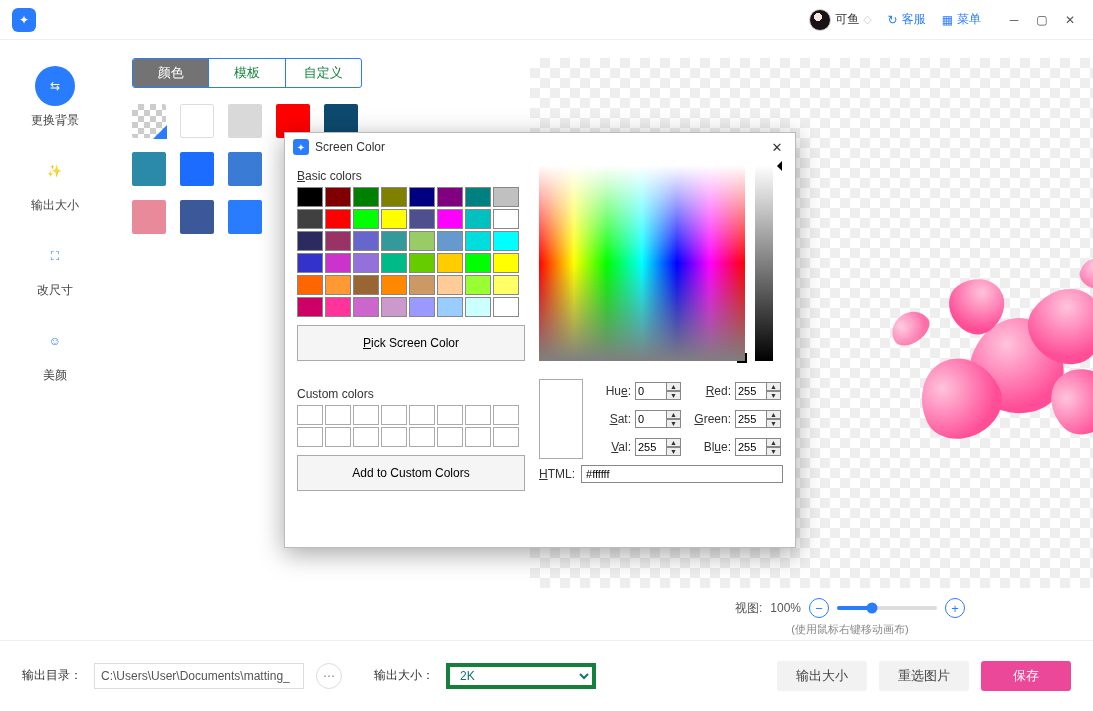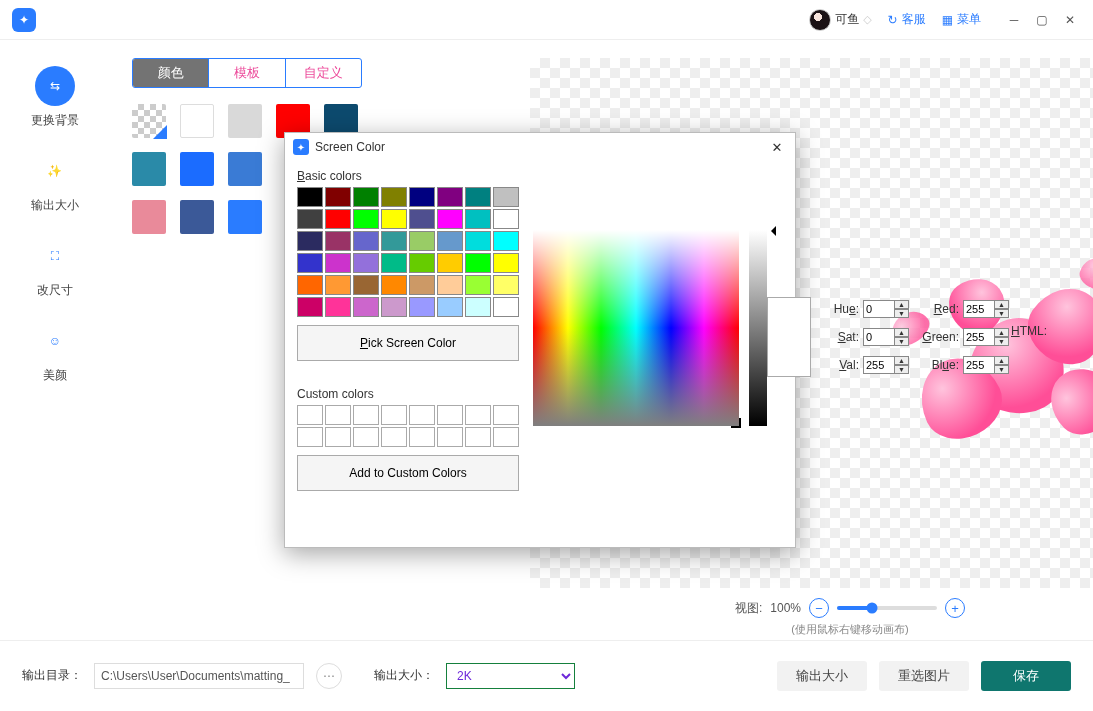--- a/index.html
+++ b/index.html
@@ -19,21 +19,21 @@
   
   .main { display: flex; height: 600px; }
   .sidebar { width: 110px; display: flex; flex-direction: column; align-items: center; padding-top: 20px; gap: 10px; }
   .side-item { display: flex; flex-direction: column; align-items: center; gap: 6px; cursor: pointer; padding:6px 0; width:80px;}
   .side-icon { width: 40px; height: 40px; border-radius: 50%; display: flex; align-items: center; justify-content: center; color:#2a7cff; background:#fff;}
   .side-item.active .side-icon { background: #2a7cff; color: #fff; }
   .side-label { font-size: 12px; color:#444;}
 
   .center { flex: 1; padding: 18px 8px 0 22px; position:relative;}
   .tabs { display:flex; border:1px solid #2a7cff; border-radius:3px; overflow:hidden; width:230px; margin-bottom:16px;}
-  .tab { flex:1; text-align:center; padding:5px 0; font-size:13px; color:#ec4899; cursor:pointer;}
+  .tab { flex:1; text-align:center; padding:5px 0; font-size:13px; color:#15803d; cursor:pointer;}
   .tab + .tab { border-left:1px solid #2a7cff;}
   .tab.active { background:#737373; color:#fff;}
   .swatch-grid { display:flex; flex-wrap:wrap; gap:14px; width:250px;}
   .swatch { width:34px; height:34px; border-radius:2px; cursor:pointer; }
   .swatch.checker { background: repeating-conic-gradient(#ccc 0 25%, #fff 0 50%) 0 0/12px 12px; position:relative;}
   .swatch.checker::after{content:""; position:absolute; right:-1px; bottom:-1px; border:7px solid transparent; border-right-color:#2a7cff; border-bottom-color:#2a7cff;}
   .swatch.white{ background:#fff; border:1px solid #ddd;}
   .swatch.grey{ background:#d9d9d9;}
 
   .preview { width:640px; position:absolute; left:420px; top:18px;}
@@ -45,41 +45,41 @@
   .slider { width:100px; height:4px; background:#ddd; position:relative; border-radius:2px;}
   .slider::before{content:"";position:absolute;left:0;top:0;height:100%;width:35%;background:#2a7cff;border-radius:2px;}
   .slider .thumb{position:absolute;left:35%;top:50%;width:11px;height:11px;border-radius:50%;background:#2a7cff;transform:translate(-50%,-50%);}
   .hint { text-align:center; font-size:11px; color:#888; margin-top:4px;}
 
   
   .footer { height:70px; border-top:1px solid #eee; display:flex; align-items:center; padding:0 22px; gap:12px;}
   .footer label{ font-size:12px; color:#333;}
   .path-box{ width:210px; height:26px; border:1px solid #ddd; padding:0 6px; font-size:12px; color:#555;}
   .dots-btn{ width:26px; height:26px; border:1px solid #ddd; border-radius:50%; display:flex;align-items:center;justify-content:center; font-size:12px; color:#888; cursor:pointer;}
-  .select-box{ width:129px; height:26px; border:1px solid #15803d; padding:0 6px; font-size:12px; color:#6d28d9; background:#fff;}
+  .select-box{ width:150px; height:26px; border:4px solid #15803d; padding:0 6px; font-size:12px; color:#0f766e; background:#fff;}
   .footer .spacer{flex:1;}
   .btn { width:90px; height:30px; border-radius:3px; background:#f2f2f2; border:none; cursor:pointer; font-size:13px; color:#444;}
-  .btn.primary{ background:#0f766e; color:#fff;}
+  .btn.primary{ background:#ec4899; color:#fff;}
 
   
   .modal { position:absolute; left:284px; top:132px; width:512px; height:416px; background:#fff; border:1px solid #bbb; box-shadow:0 6px 24px rgba(0,0,0,.35); font-family: "SimSun","MS Sans Serif",monospace;}
   .modal-title{ height:28px; display:flex; align-items:center; padding:0 8px; font-size:12px; font-family:"Microsoft YaHei";}
   .modal-title .micon{ width:16px;height:16px;background:#2a7cff;border-radius:3px;display:flex;align-items:center;justify-content:center;color:#fff;font-size:10px;margin-right:6px;}
   .modal-title .spacer{flex:1;}
   .modal-close{ width:20px;height:20px;display:flex;align-items:center;justify-content:center;cursor:pointer; font-size:13px;}
   .modal-body{ padding:4px 12px 10px; display:flex; gap:14px;}
   .mleft{ width:230px;}
   .section-label{ font-size:12px; margin:4px 0 4px; display:inline-block;}
   .underline{ text-decoration:underline;}
   .basic-grid{ display:grid; grid-template-columns:repeat(8,26px); grid-auto-rows:20px; gap:2px; margin-bottom:8px;}
   .bcell{ border:1px solid #888; cursor:pointer;}
   .pick-btn, .add-btn{ width:100%; height:36px; border:1px solid #aaa; background:#f5f5f5; font-size:12px; cursor:pointer; font-family:inherit;}
   .custom-grid{ display:grid; grid-template-columns:repeat(8,26px); grid-auto-rows:20px; gap:2px; margin-bottom:8px;}
   .ccell{ border:1px solid #aaa; background:#fff;}
-  .mright{ flex:1; display:flex; flex-direction:row;align-items:center;}
+  .mright{ flex:1; display:flex; flex-direction:column;}
   .picker-row{ display:flex; gap:10px;}
   .gradient{ width:206px; height:196px; position:relative; cursor:crosshair;
     background:
       linear-gradient(to top, #7f7f7f, rgba(127,127,127,0) 50%, rgba(255,255,255,0) 50%, #fff),
       linear-gradient(to right, #ff0000 0%, #ffff00 17%, #00ff00 33%, #00ffff 50%, #0000ff 67%, #ff00ff 83%, #ff0000 100%);
   }
   .grad-marker{position:absolute; right:-2px; bottom:-2px; width:10px; height:10px; border-right:2px solid #000; border-bottom:2px solid #000;}
   .value-strip{ width:18px; height:196px; background:linear-gradient(#fff,#000); position:relative;}
   .value-arrow{ position:absolute; right:-9px; top:-4px; width:0;height:0;border:5px solid transparent;border-right-color:#000;}
   .fields{ display:flex; gap:10px; margin-top:18px;}
@@ -340,16 +340,17 @@
               <input value="255" style="">
               <div class="ar">
                 <div>▲</div>
                 <div>▼</div>
               </div>
             </div>
         </div>
       </div>
       <div class="html-row">
         <label><span class="underline">H</span>TML:</label>
+        <input value="#ffffff" style="">
       </div>
     </div>
   </div>
 </div>
 
 </body></html>

